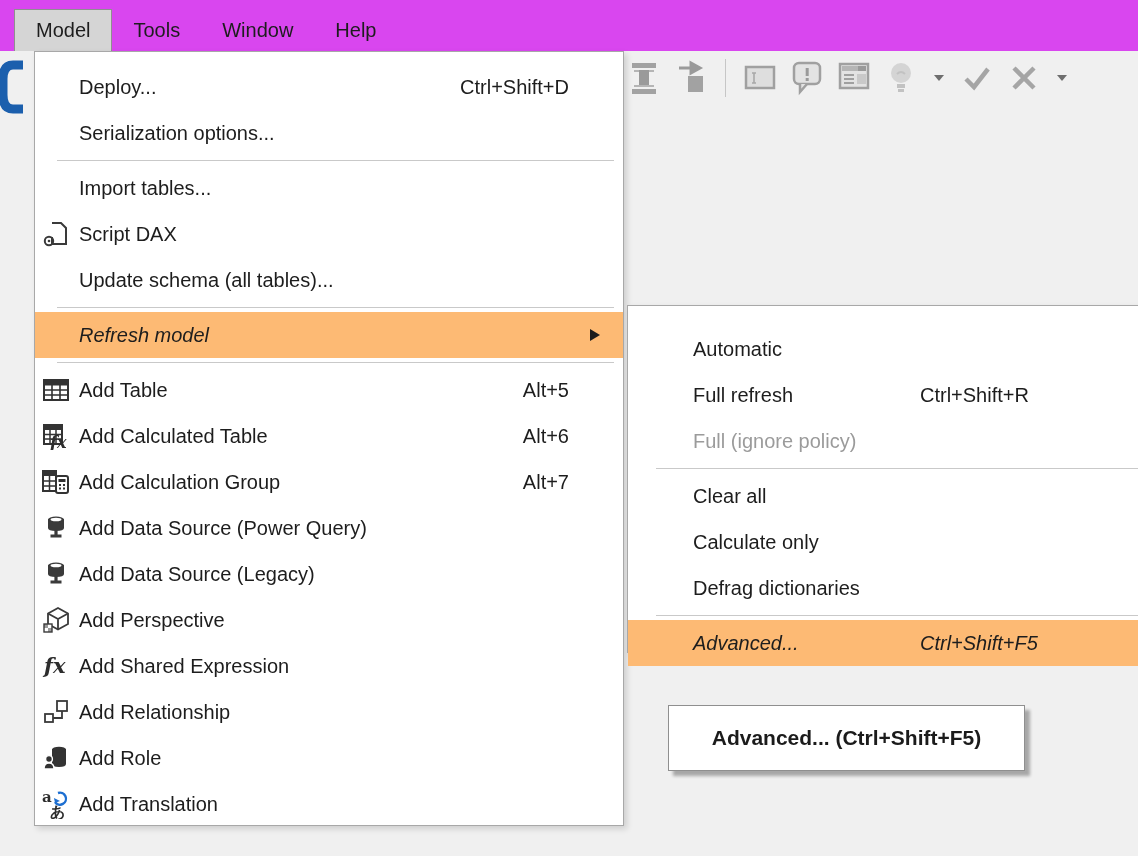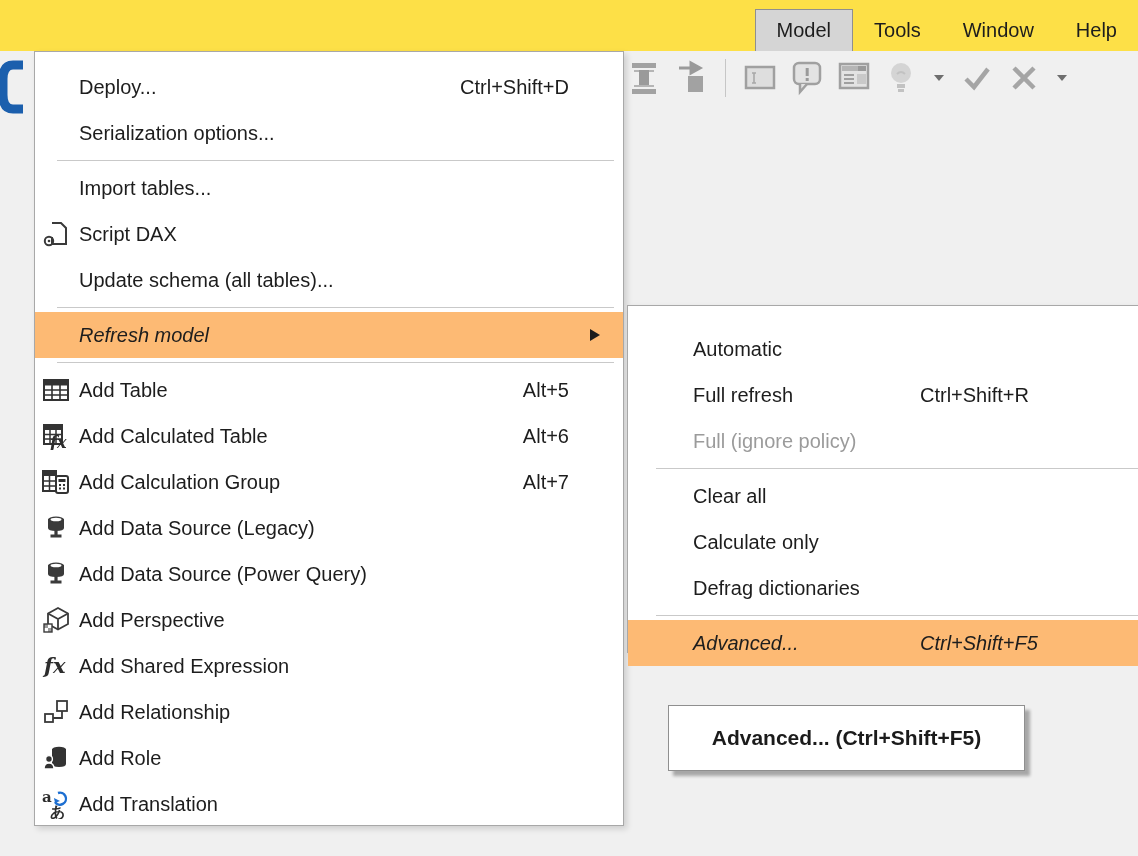--- a/index.html
+++ b/index.html
@@ -11,21 +11,21 @@
   .bg-line { position:absolute; height:0; border-top:2px solid #c2c2c2; }
   .bg-line.l1 { left:0; top:105; width:33px; }
   .bg-line.l2 { left:0; top:152; width:33px; }
   .bg-line.l3 { left:0; top:196; width:33px; border-top-color:#b7b7b7; }
   .bg-line.r1 { left:624px; top:151; width:514px; border-top-color:#b5b5b5; }
   .bg-line.r2 { left:624px; top:199; width:514px; border-top-color:#b5b5b5; }
   .blue-c { position:absolute; left:-2px; top:58px; }
 
   
   .menubar { position:absolute; left:0; top:0; width:100%; height:51px;
-             display:flex; align-items:flex-end; padding-left:14px; background:#fde047;justify-content:flex-end; }
+             display:flex; align-items:flex-end; padding-left:14px; background:#d946ef; }
   .mb-item { height:42px; display:flex; align-items:center; padding:0 21px;
              font-size:20px; color:#1d1d1d; cursor:default; }
   .mb-item.active { background:#d5d5d5; border:1px solid #8f8f8f; border-bottom:none; }
 
   
   .toolbar { position:absolute; left:628px; top:56px; height:44px;
              display:flex; align-items:center; gap:15px; }
   .tb-btn { width:32px; height:38px; display:flex; align-items:center; justify-content:center; }
   .tb-sep { width:1px; height:38px; background:#c6c6c6; margin:0 3px; }
   .tb-caret { width:0; height:0; border-left:5px solid transparent; border-right:5px solid transparent;
@@ -235,34 +235,34 @@
     <div class="mi">
       <span class="mi-icon">
         <svg width="28" height="28" viewBox="0 0 28 28">
           <path d="M6 5 h16 v9 q0 3 -8 3 t-8 -3 z" fill="#3a3a3a"></path>
           <ellipse cx="14" cy="5.5" rx="8" ry="3" fill="#3a3a3a"></ellipse>
           <ellipse cx="14" cy="5.5" rx="5.5" ry="1.8" fill="#ffffff"></ellipse>
           <rect x="12.4" y="16" width="3.2" height="6" fill="#3a3a3a"></rect>
           <rect x="8.5" y="20.5" width="11" height="3" fill="#3a3a3a"></rect>
         </svg>
       </span>
-      <span class="mi-label">Add Data Source (Legacy)</span>
+      <span class="mi-label">Add Data Source (Power Query)</span>
     </div>
 
     <div class="mi">
       <span class="mi-icon">
         <svg width="28" height="28" viewBox="0 0 28 28">
           <path d="M6 5 h16 v9 q0 3 -8 3 t-8 -3 z" fill="#3a3a3a"></path>
           <ellipse cx="14" cy="5.5" rx="8" ry="3" fill="#3a3a3a"></ellipse>
           <ellipse cx="14" cy="5.5" rx="5.5" ry="1.8" fill="#ffffff"></ellipse>
           <rect x="12.4" y="16" width="3.2" height="6" fill="#3a3a3a"></rect>
           <rect x="8.5" y="20.5" width="11" height="3" fill="#3a3a3a"></rect>
         </svg>
       </span>
-      <span class="mi-label">Add Data Source (Power Query)</span>
+      <span class="mi-label">Add Data Source (Legacy)</span>
     </div>
 
     <div class="mi">
       <span class="mi-icon">
         <svg width="28" height="28" viewBox="0 0 28 28">
           <path d="M16 2 L26 7.5 V18 L16 23.5 L6 18 V7.5 Z" fill="#ffffff" stroke="#3a3a3a" stroke-width="1.8"></path>
           <path d="M6 7.5 L16 13 L26 7.5 M16 13 V23.5" fill="none" stroke="#3a3a3a" stroke-width="1.8"></path>
           <rect x="2" y="18" width="8" height="8" fill="#ffffff" stroke="#3a3a3a" stroke-width="1.4"></rect>
           <rect x="2" y="18" width="4" height="4" fill="#3a3a3a" opacity="0.5"></rect>
           <rect x="6" y="22" width="4" height="4" fill="#3a3a3a" opacity="0.5"></rect>

